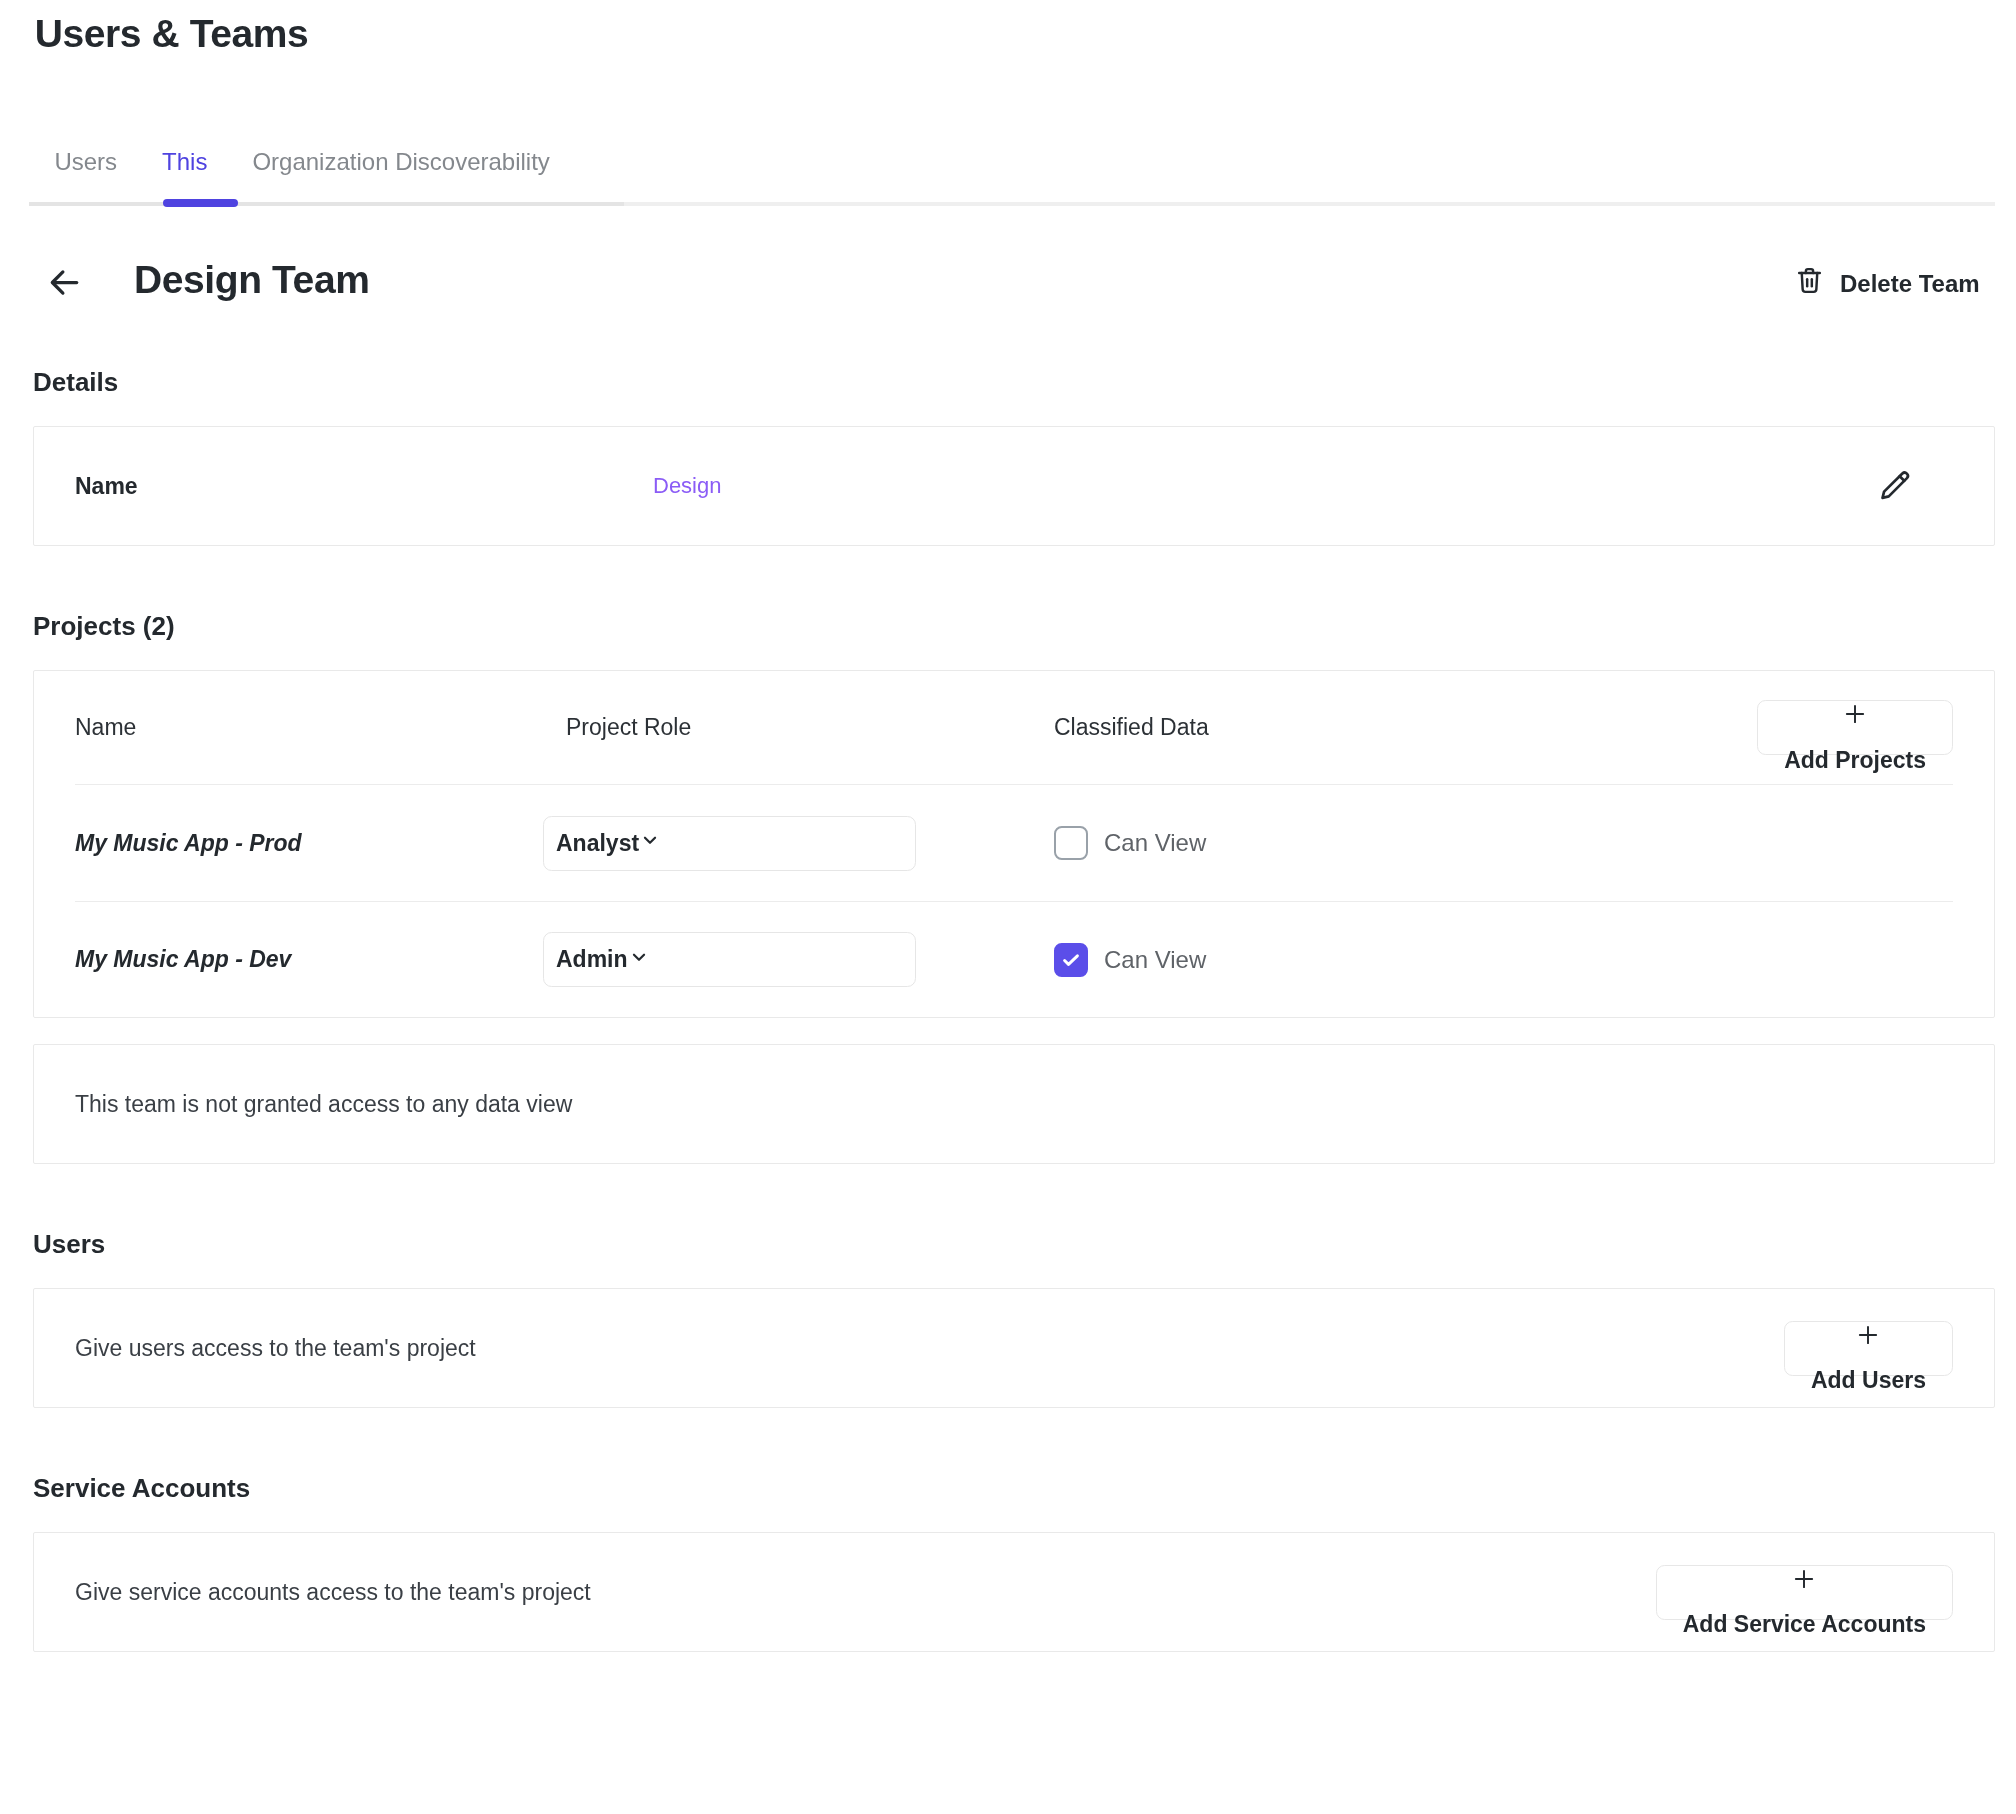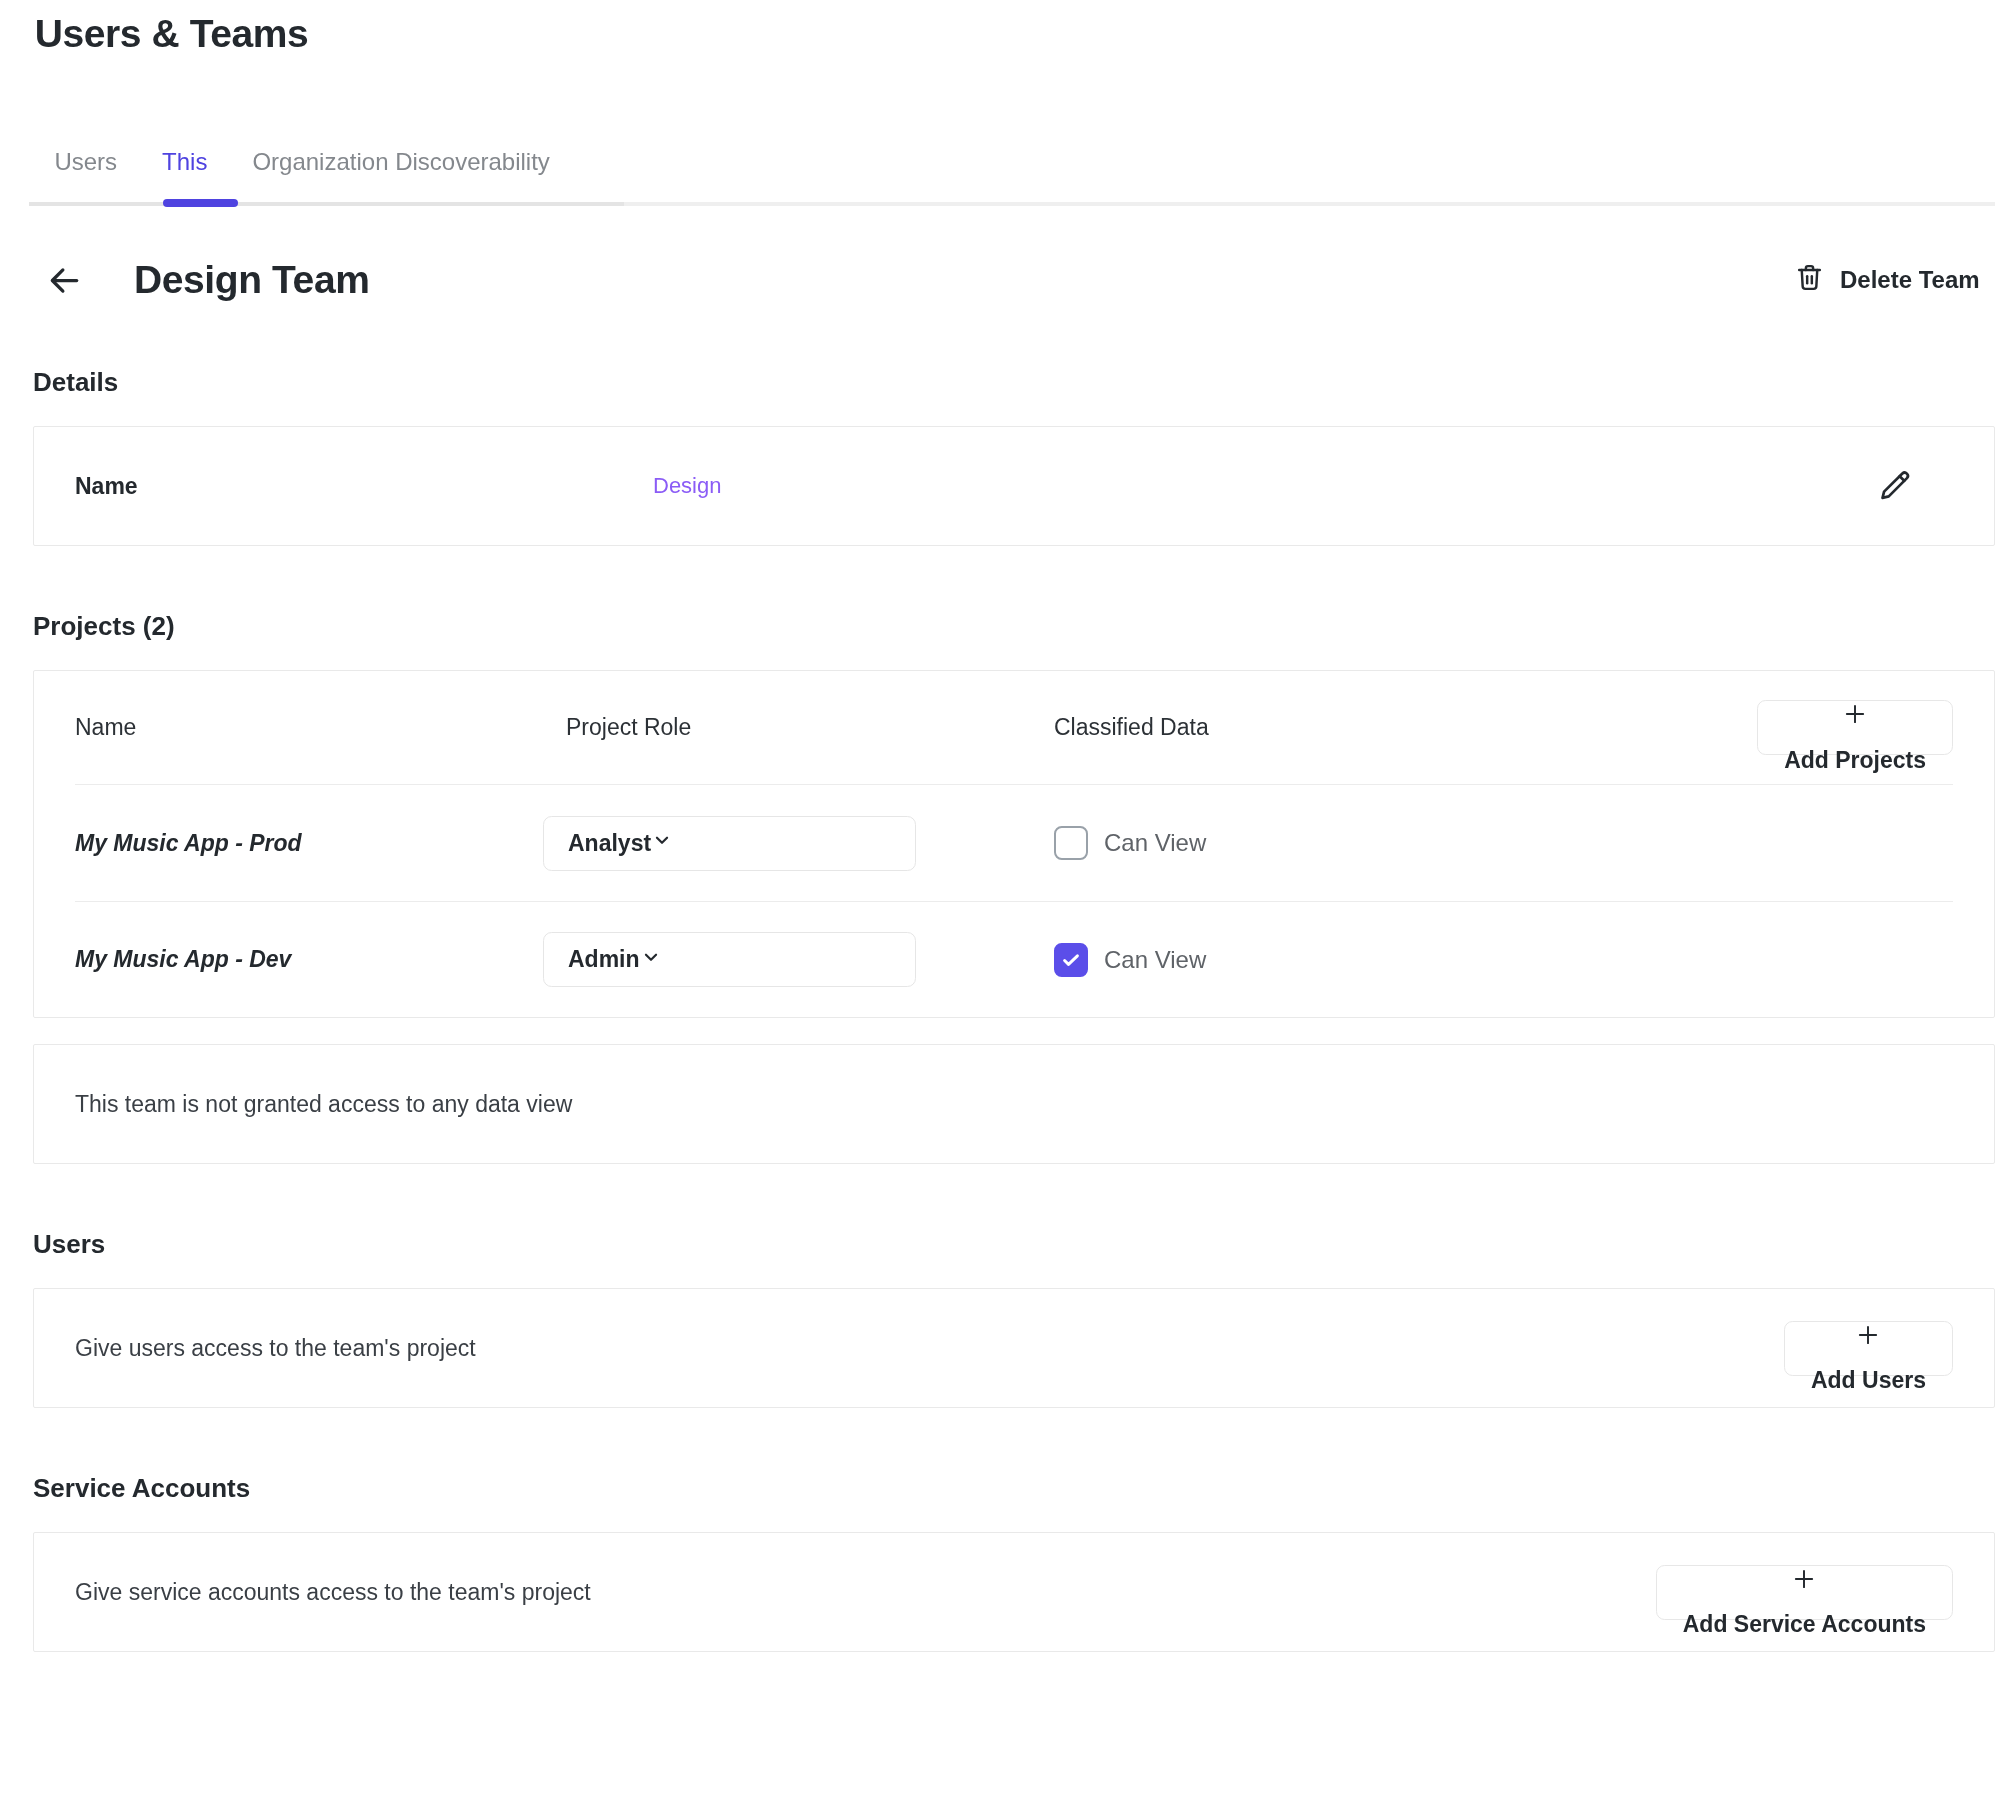--- a/index.html
+++ b/index.html
@@ -17,21 +17,21 @@
 
   .tabs { display: flex; gap: 45px; margin: 92px 0 0 21.4px; }
   .tab { font-size: 24px; color: #84888d; padding-bottom: 26px; cursor: pointer; white-space: nowrap; }
   .tab.active { color: var(--accent); font-weight: 500; }
 
   .tabline { position: relative; height: 5.1px; }
   .tabline .line-light { position: absolute; left: -4.3px; right: 0; top: 0; height: 4.3px; background: #efefef; }
   .tabline .line-dark  { position: absolute; left: -4.3px; width: 595px; top: 0; height: 4.3px; background: #e4e4e4; }
   .tabline .active-pill{ position: absolute; left: 130px; width: 75px; height: 8.6px; top: -3.4px; border-radius: 5.1px; background: var(--accent); }
 
-  .team-header { display: flex; align-items: center; margin-top: 51px; }
+  .team-header { display: flex; align-items: flex-end; margin-top: 51px; }
   .back-btn { width: 39px; height: 39px; margin-left: 12px; color: #24292e; cursor: pointer; background: none; border: none; }
   .back-btn svg { width: 39px; height: 39px; }
   .team-title { font-size: 39px; font-weight: 700; margin-left: 50px; letter-spacing: -0.4px; }
   .delete-btn { margin-left: auto; margin-right: 15.4px; display: flex; align-items: center; gap: 15.4px;
                 font-size: 24px; font-weight: 600; color: #24292e; background: none; border: none; cursor: pointer; }
   .delete-btn svg { width: 31px; height: 31px; }
 
   .section-heading { margin-top: 62px; font-size: 26px; font-weight: 700; line-height: 36px; }
   .card { margin-top: 26px; border: 1.7px solid #e9e9e9; border-radius: 2px; background: #fff; }
   .row-card { height: 120px; display: flex; align-items: center; padding: 0 41px; }
@@ -42,21 +42,21 @@
   .edit-btn svg { width: 34px; height: 34px; }
 
   .projects-card { padding: 0 41px; }
   .p-row { display: grid; grid-template-columns: 491px 488px 1fr auto; align-items: center; height: 116px; }
   .p-header { height: 114px; border-bottom: 1.7px solid #ececec; }
   .p-header .col-label { font-size: 23px; color: #2c3136; }
   .p-row.data + .p-row.data { border-top: 1.7px solid #ececec; }
   .project-name { font-size: 23px; font-weight: 700; font-style: italic; }
 
   .role-select { width: 373px; height: 55px; margin-left: -23px; border: 1.7px solid #e6e6e6; border-radius: 8.6px;
-                 display: flex; align-items: center; padding: 0 24px; font-size: 23px; font-weight: 700;
+                 display: flex; align-items: center; padding: 0 12px; font-size: 23px; font-weight: 700;
                  background: #fff; cursor: pointer; color: #24292e; }
   .role-select svg { margin-left: auto; width: 22px; height: 22px; }
 
   .canview { display: flex; align-items: center; gap: 16px; font-size: 24px; color: #5f6368; }
   .checkbox { width: 34px; height: 34px; border: 2.6px solid #99a1a9; border-radius: 7.7px; background: #fff;
               display: flex; align-items: center; justify-content: center; cursor: pointer; flex: none; }
   .checkbox svg { width: 22px; height: 22px; display: none; }
   .checkbox.checked { background: var(--checkbox); border-color: var(--checkbox); }
   .checkbox.checked svg { display: block; }
 

